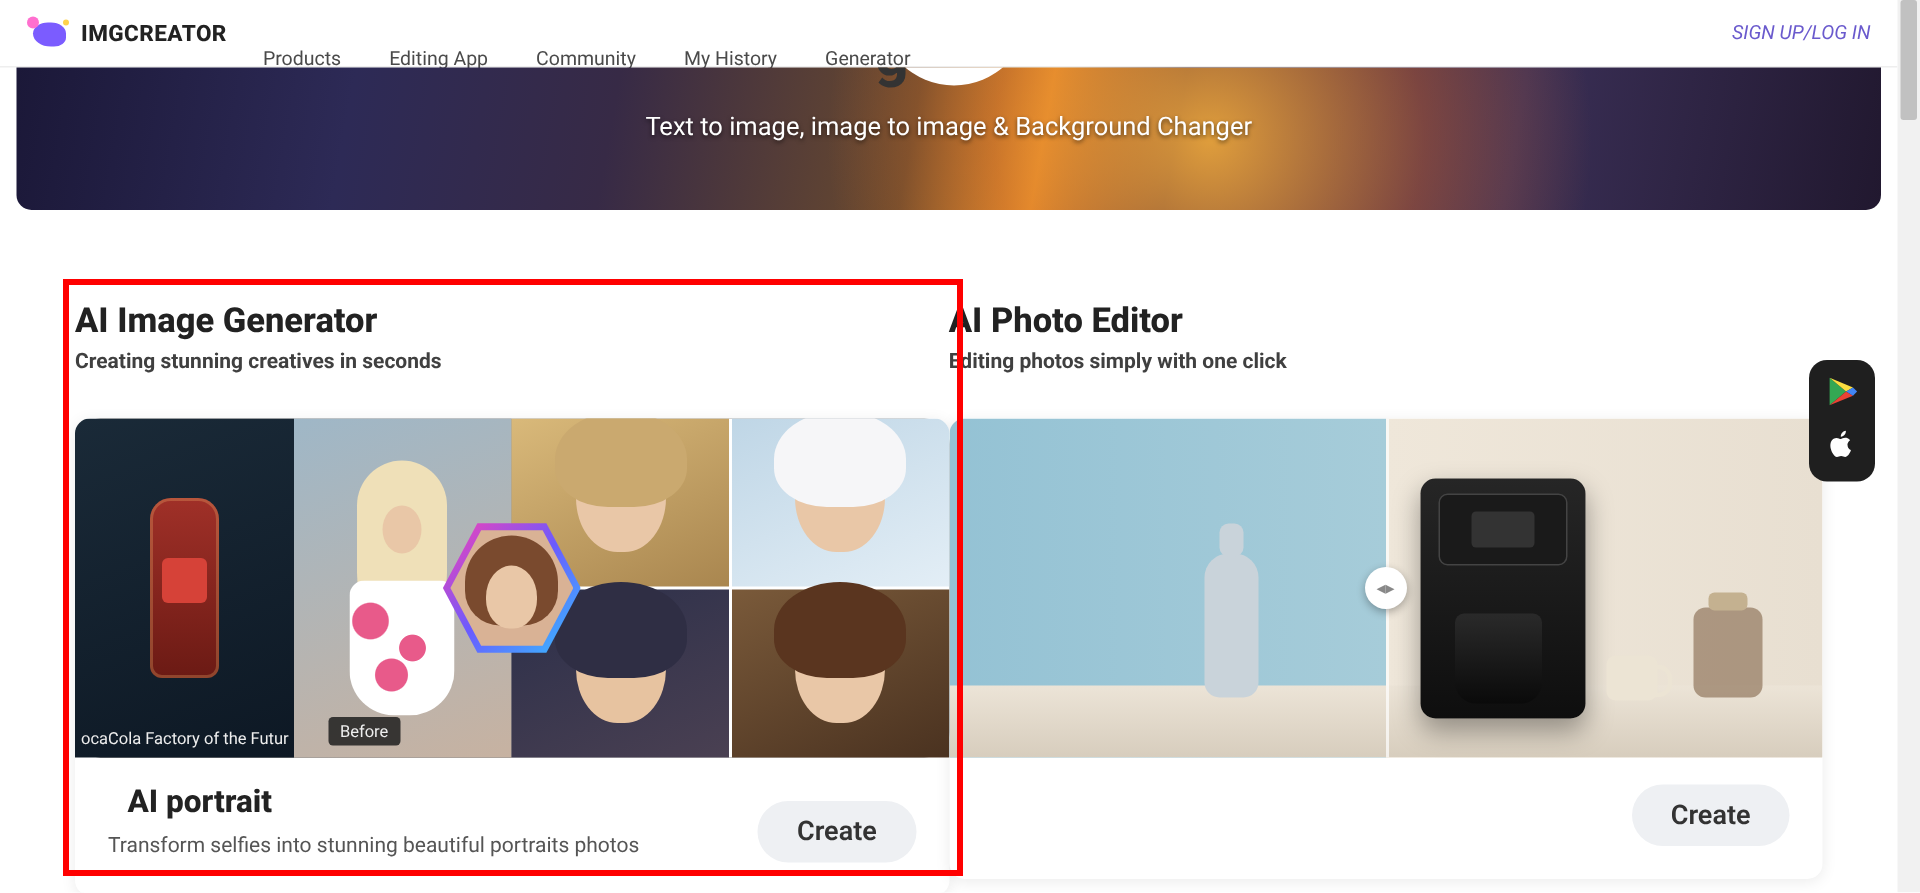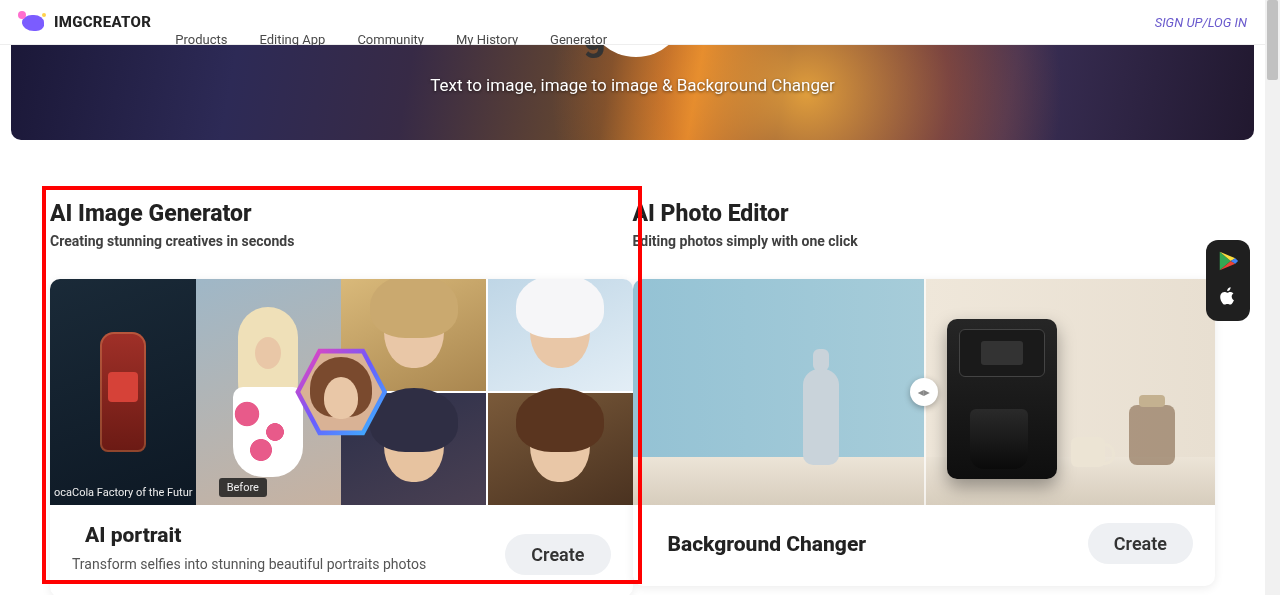--- a/index.html
+++ b/index.html
@@ -202,21 +202,20 @@
           <div class="bottlelg"></div>
           <div class="machine"></div>
           <div class="carafe"></div>
           <div class="mug"></div>
           <div class="jar"></div>
           <div class="divider-line"></div>
           <div class="slider-knob">◂▸</div>
         </div>
         <div class="card-body">
           <div class="card-text">
-            <div class="card-title">Background Changer</div>
           </div>
           <button class="create-btn">Create</button>
         </div>
       </div>
     </div>
 
   </div>
 
   <div class="app-float">
     <div class="play-wrap">

